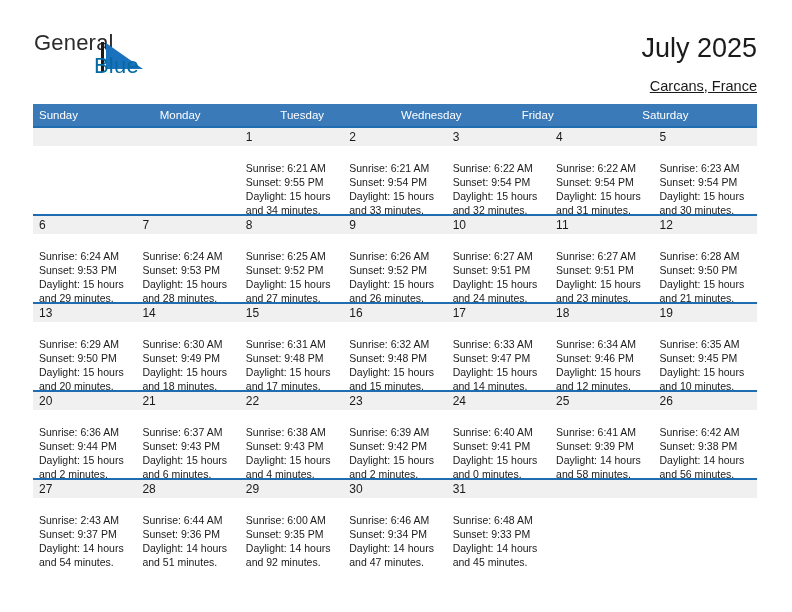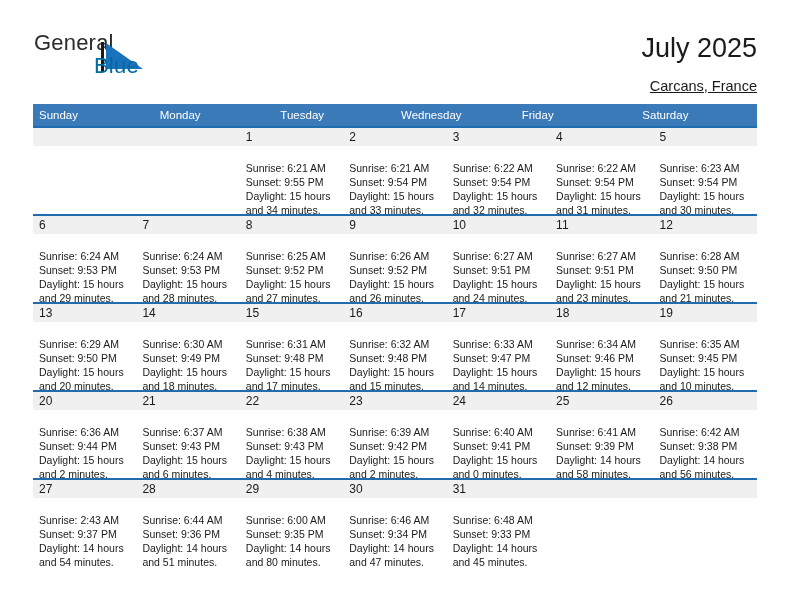--- a/index.html
+++ b/index.html
@@ -513,21 +513,21 @@
         </div>
       </div>
       <div class="day-cell">
         <div class="day-num-band">
             <span class="day-num">29</span>
           </div>
         <div class="day-info">
           <div>Sunrise: 6:00 AM</div>
           <div>Sunset: 9:35 PM</div>
           <div>Daylight: 14 hours</div>
-          <div>and 80 minutes.</div>
+          <div>and 92 minutes.</div>
         </div>
       </div>
       <div class="day-cell">
         <div class="day-num-band">
             <span class="day-num">30</span>
           </div>
         <div class="day-info">
           <div>Sunrise: 6:46 AM</div>
           <div>Sunset: 9:34 PM</div>
           <div>Daylight: 14 hours</div>

